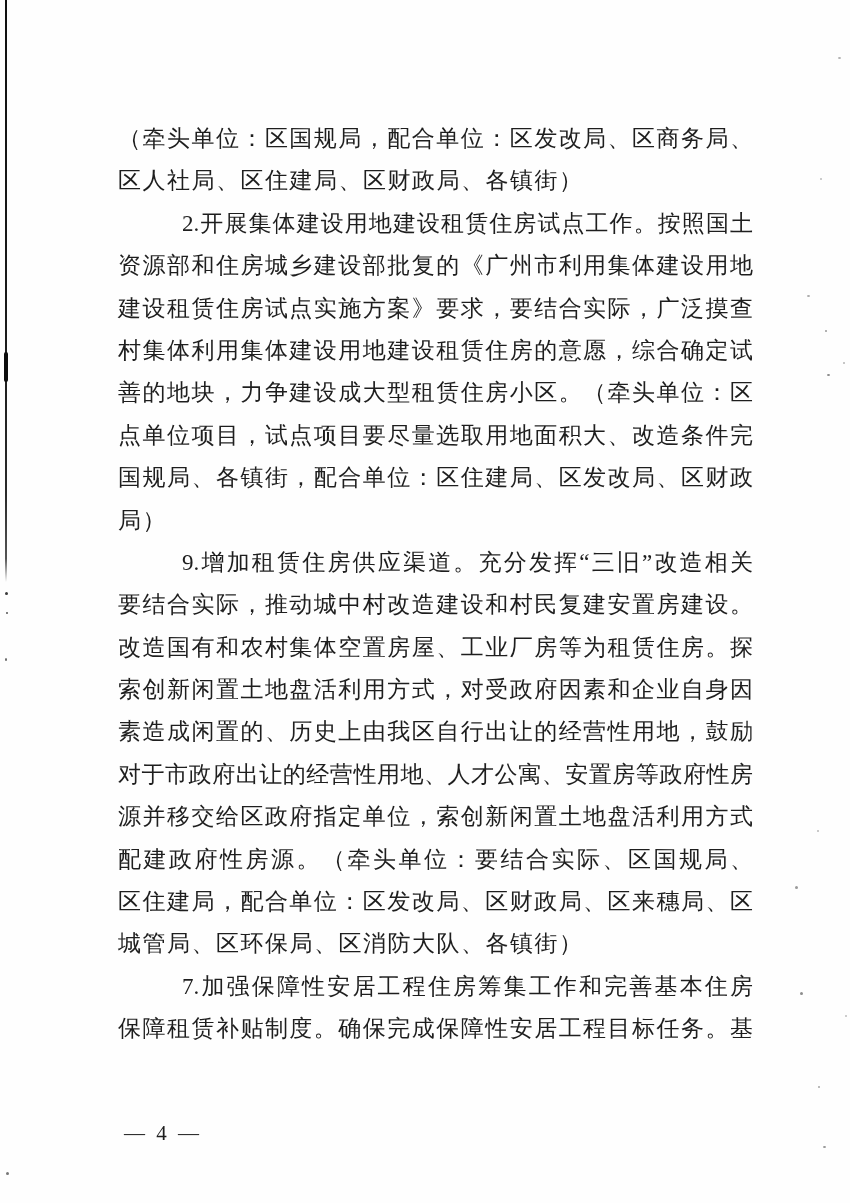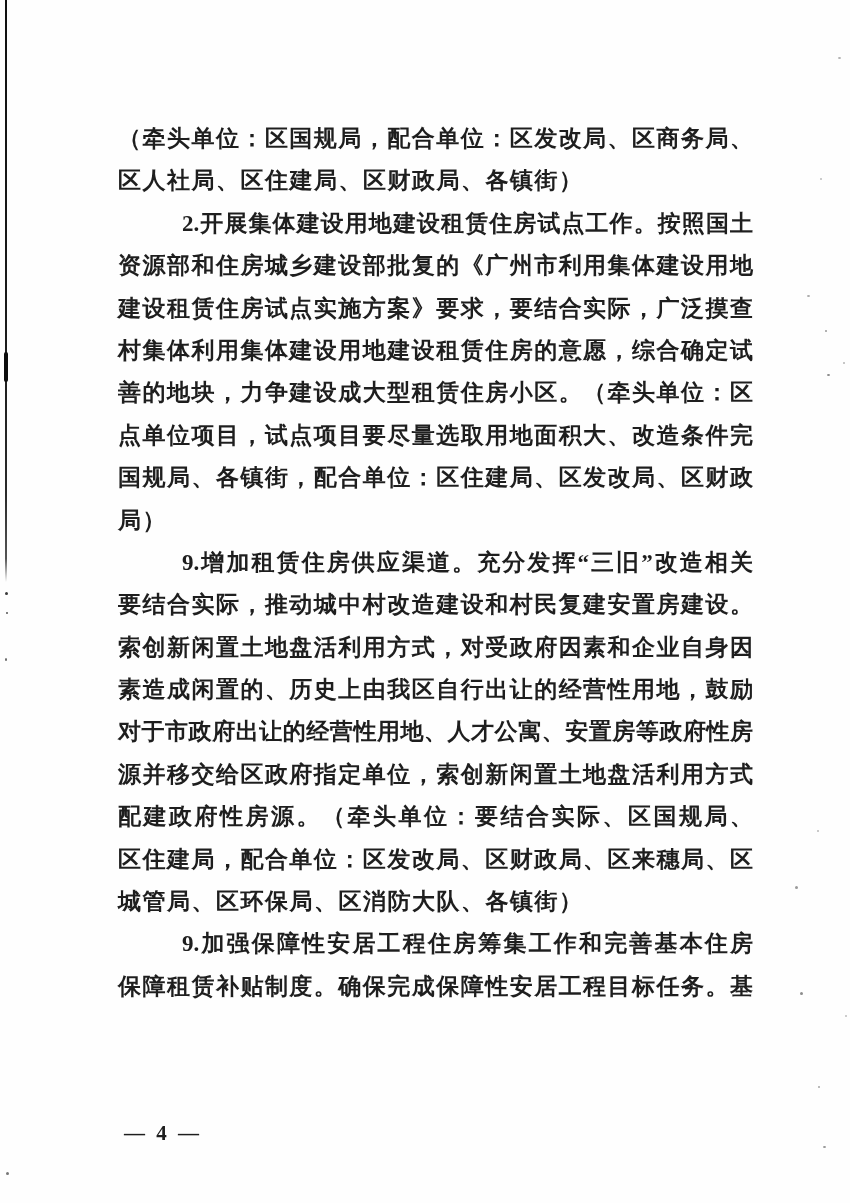--- a/index.html
+++ b/index.html
@@ -12,21 +12,20 @@
     position: relative;
     font-family: "Liberation Serif", serif;
     background: #ffffff;
     overflow: hidden;
   }
   .page {
     position: absolute;
     inset: 0;
     background: var(--paper, #fefefe);
     overflow: hidden;
-    font-weight: bold;
   }
   
   .scan-line {
     position: absolute;
     left: 5px;
     top: 0;
     width: 2px;
     height: 582px;
     background: linear-gradient(to bottom,
       #101010 0%, #1a1a1a 55%, #2a2a2a 85%, #555 96%, rgba(80,80,80,0) 100%);
@@ -111,26 +110,27 @@
       <div class="line indent">2.开展集体建设用地建设租赁住房试点工作。按照国土</div>
       <div class="line">资源部和住房城乡建设部批复的《广州市利用集体建设用地</div>
       <div class="line">建设租赁住房试点实施方案》要求，要结合实际，广泛摸查</div>
       <div class="line">村集体利用集体建设用地建设租赁住房的意愿，综合确定试</div>
       <div class="line">善的地块，力争建设成大型租赁住房小区。（牵头单位：区</div>
       <div class="line">点单位项目，试点项目要尽量选取用地面积大、改造条件完</div>
       <div class="line">国规局、各镇街，配合单位：区住建局、区发改局、区财政</div>
       <div class="line no-justify">局）</div>
       <div class="line indent">9.增加租赁住房供应渠道。充分发挥“三旧”改造相关</div>
       <div class="line">要结合实际，推动城中村改造建设和村民复建安置房建设。</div>
+      <div class="line">改造国有和农村集体空置房屋、工业厂房等为租赁住房。探</div>
       <div class="line">索创新闲置土地盘活利用方式，对受政府因素和企业自身因</div>
       <div class="line">素造成闲置的、历史上由我区自行出让的经营性用地，鼓励</div>
       <div class="line">对于市政府出让的经营性用地、人才公寓、安置房等政府性房</div>
       <div class="line">源并移交给区政府指定单位，索创新闲置土地盘活利用方式</div>
       <div class="line">配建政府性房源。（牵头单位：要结合实际、区国规局、</div>
       <div class="line">区住建局，配合单位：区发改局、区财政局、区来穗局、区</div>
       <div class="line no-justify">城管局、区环保局、区消防大队、各镇街）</div>
-      <div class="line indent">9.加强保障性安居工程住房筹集工作和完善基本住房</div>
+      <div class="line indent">7.加强保障性安居工程住房筹集工作和完善基本住房</div>
       <div class="line">保障租赁补贴制度。确保完成保障性安居工程目标任务。基</div>
     </div>
 
   <div class="page-number">— 4 —</div>
 
 </div>
 
 </body></html>

